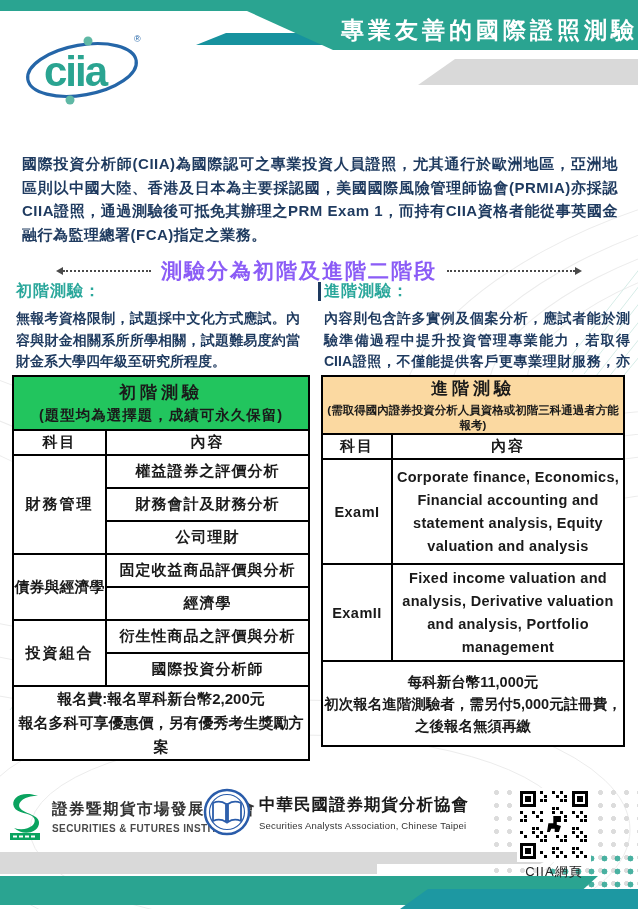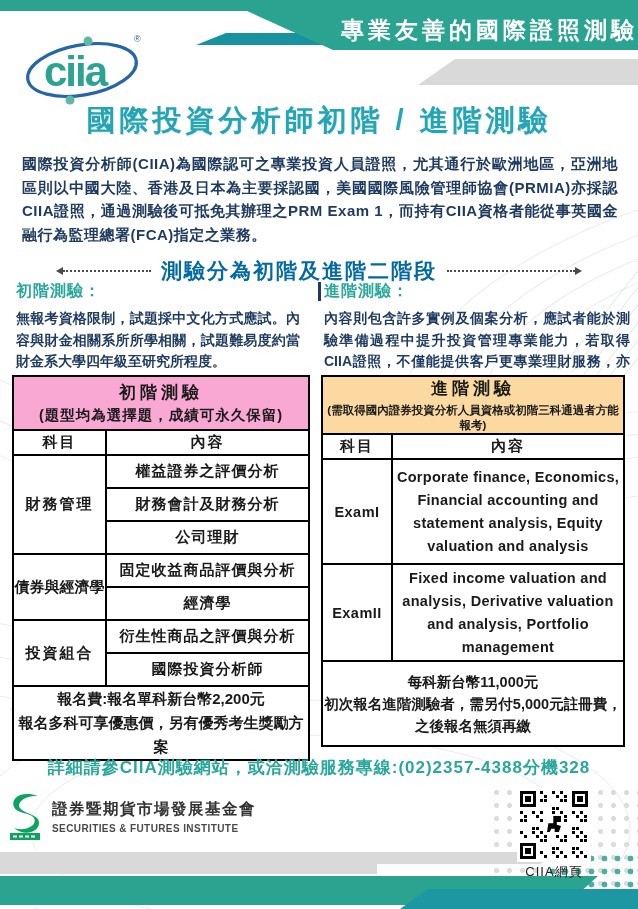--- a/index.html
+++ b/index.html
@@ -30,38 +30,38 @@
   
   .ciia-logo{left:22px;top:28px;width:130px;height:82px;z-index:3;}
   
   .page-title{left:0;top:101px;width:638px;text-align:center;z-index:3;
     font-size:29px;font-weight:bold;color:#25a5b4;letter-spacing:4px;
     text-shadow:1px 1px 0 #dff0f3;}
   .intro{left:22px;top:152px;width:596px;z-index:3;font-size:15px;line-height:23.5px;
     color:#1e3a5f;font-weight:600;text-align:justify;letter-spacing:.5px;}
   
   .stage-row{left:0;top:257px;width:638px;display:flex;align-items:center;justify-content:center;z-index:3;}
-  .stage-heading{font-size:21px;font-weight:bold;color:#0369a1;letter-spacing:2px;margin:0 10px;}
+  .stage-heading{font-size:21px;font-weight:bold;color:#8b5cf6;letter-spacing:2px;margin:0 10px;}
   .dotline{border-top:2px dotted #4a4a4a;height:0;}
   .dl-l{width:88px;} .dl-r{width:128px;}
   .tri{width:0;height:0;border-top:4px solid transparent;border-bottom:4px solid transparent;}
   .tri-l{border-right:7px solid #4a4a4a;} .tri-r{border-left:7px solid #4a4a4a;}
   
   .col-label{font-size:16px;font-weight:bold;color:#2aa79b;letter-spacing:1px;margin-bottom:6px;}
   .col-text{font-size:14px;line-height:21.5px;color:#1e3a5f;font-weight:600;text-align:justify;}
   .basic-intro{left:16px;top:281px;width:284px;z-index:3;}
   .adv-intro{left:324px;top:281px;width:306px;z-index:3;}
   .vbar{position:absolute;left:-6px;top:1px;width:2.5px;height:19px;background:#1e3a5f;}
   
   table.tbl{border-collapse:collapse;table-layout:fixed;z-index:3;position:absolute;background:#fff;}
   table.tbl,.tbl th,.tbl td{border:2.4px solid #000;}
   .tbl th,.tbl td{padding:0;text-align:center;vertical-align:middle;color:#1a1a1a;}
   .tbl-basic{left:12px;top:375px;width:298px;}
   .tbl-adv{left:321px;top:375px;width:304px;}
-  .hdr-basic{background:#f9a8d4;height:52px;margin-left:19px;}
+  .hdr-basic{background:#22c55e;height:52px;margin-left:19px;}
   .hdr-adv{background:#fbd9a1;height:52px;}
   .tbl-title{font-size:17px;font-weight:bold;letter-spacing:4px;}
   .tbl-sub{font-size:14.5px;font-weight:600;letter-spacing:1px;margin-top:2px;}
   .tbl-sub-sm{font-size:11.5px;font-weight:600;letter-spacing:0;margin-top:3px;}
   .colhead{height:25px;font-size:15px;font-weight:bold;letter-spacing:2px;}
   .r33{height:33px;} .r105{height:105px;} .r97{height:97px;}
   .subj{font-size:15px;letter-spacing:2px;font-weight:600;}
   .cont{font-size:15px;letter-spacing:1px;font-weight:600;}
   .eng{font-size:14.5px;line-height:23px;color:#333;text-align:left;padding:6px 8px 6px 14px;
        font-weight:600;letter-spacing:.3px;}
@@ -134,21 +134,20 @@
   <div class="abs gray-stripe-top"></div>
 
   <svg class="abs ciia-logo" width="130" height="82" viewBox="0 0 130 82">
     <ellipse cx="60" cy="42" rx="55" ry="25" fill="none" stroke="#2566a8" stroke-width="3.2" transform="rotate(-10 60 42)"></ellipse>
     <text x="22" y="58" font-family="Liberation Sans, DejaVu Sans, sans-serif" font-size="42" font-weight="bold" fill="#2aa491" letter-spacing="-2">ciia</text>
     <circle cx="66" cy="13" r="4.5" fill="#5fb8a5"></circle>
     <circle cx="48" cy="72" r="4.5" fill="#5fb8a5"></circle>
     <text x="112" y="14" font-size="9" fill="#2566a8">®</text>
   </svg>
 
-  <div class="abs page-title">國際投資分析師初階 / 進階測驗</div>
 
   <div class="abs intro">國際投資分析師(CIIA)為國際認可之專業投資人員證照，尤其通行於歐洲地區，亞洲地區則以中國大陸、香港及日本為主要採認國，美國國際風險管理師協會(PRMIA)亦採認CIIA證照，通過測驗後可抵免其辦理之PRM Exam 1，而持有CIIA資格者能從事英國金融行為監理總署(FCA)指定之業務。</div>
 
   <div class="abs stage-row">
     <span class="tri tri-l"></span>
     <span class="dotline dl-l"></span>
     <span class="stage-heading">測驗分為初階及進階二階段</span>
     <span class="dotline dl-r"></span>
     <span class="tri tri-r"></span>
   </div>
@@ -242,37 +241,49 @@
     <tr>
           <td colspan="2" class="fee-adv">
       <div>每科新台幣11,000元</div>
       <div>初次報名進階測驗者，需另付5,000元註冊費，</div>
       <div>之後報名無須再繳</div>
     </td>
         </tr>
   </tbody>
     </table>
 
-  <div class="abs hotline">詳細請參CIIA測驗網站，或洽測驗服務專線:(02)2357-4388分機328</div>
 
   <div class="abs sfi">
     <svg width="36" height="52" viewBox="0 0 36 52">
       <path d="M30 6 C14 0 2 8 6 17 C9 24 22 22 26 28 C30 35 18 42 6 38 C16 47 32 42 31 32 C30 24 16 24 12 18 C8 11 20 5 30 6 Z" fill="#0aa35f"></path>
       <rect x="2" y="43" width="30" height="7" fill="#0aa35f"></rect>
       <rect x="5" y="45.5" width="4" height="2" fill="#fff"></rect>
         <rect x="11" y="45.5" width="4" height="2" fill="#fff"></rect>
       <rect x="17" y="45.5" width="4" height="2" fill="#fff"></rect>
         <rect x="23" y="45.5" width="4" height="2" fill="#fff"></rect>
     </svg>
     <div class="sfi-text">
       <div class="sfi-zh">證券暨期貨市場發展基金會</div>
       <div class="sfi-en">SECURITIES &amp; FUTURES INSTITUTE</div>
     </div>
   </div>
 
+  <div class="abs saa">
+    <svg width="48" height="48" viewBox="0 0 48 48">
+      <circle cx="24" cy="24" r="22" fill="#fff" stroke="#2a5caa" stroke-width="2.5"></circle>
+      <circle cx="24" cy="24" r="17.5" fill="none" stroke="#2a5caa" stroke-width="1.2"></circle>
+      <path d="M10 15 Q17 12 23 16 L23 34 Q17 30 10 33 Z" fill="none" stroke="#2a5caa" stroke-width="1.8"></path>
+      <path d="M38 15 Q31 12 25 16 L25 34 Q31 30 38 33 Z" fill="none" stroke="#2a5caa" stroke-width="1.8"></path>
+      <line x1="24" y1="15" x2="24" y2="35" stroke="#2a5caa" stroke-width="1.5"></line>
+    </svg>
+    <div class="saa-text">
+      <div class="saa-zh">中華民國證券期貨分析協會</div>
+      <div class="saa-en">Securities Analysts Association, Chinese Taipei</div>
+    </div>
+  </div>
 
   <div class="abs qr-wrap">
     <div class="qr">
       <div>
           <div class="qm" style="left: 20px; top: 0px;"></div>
           <div class="qm" style="left: 32px; top: 0px;"></div>
           <div class="qm" style="left: 40px; top: 0px;"></div>
           <div class="qm" style="left: 24px; top: 4px;"></div>
           <div class="qm" style="left: 36px; top: 4px;"></div>
           <div class="qm" style="left: 44px; top: 4px;"></div>

